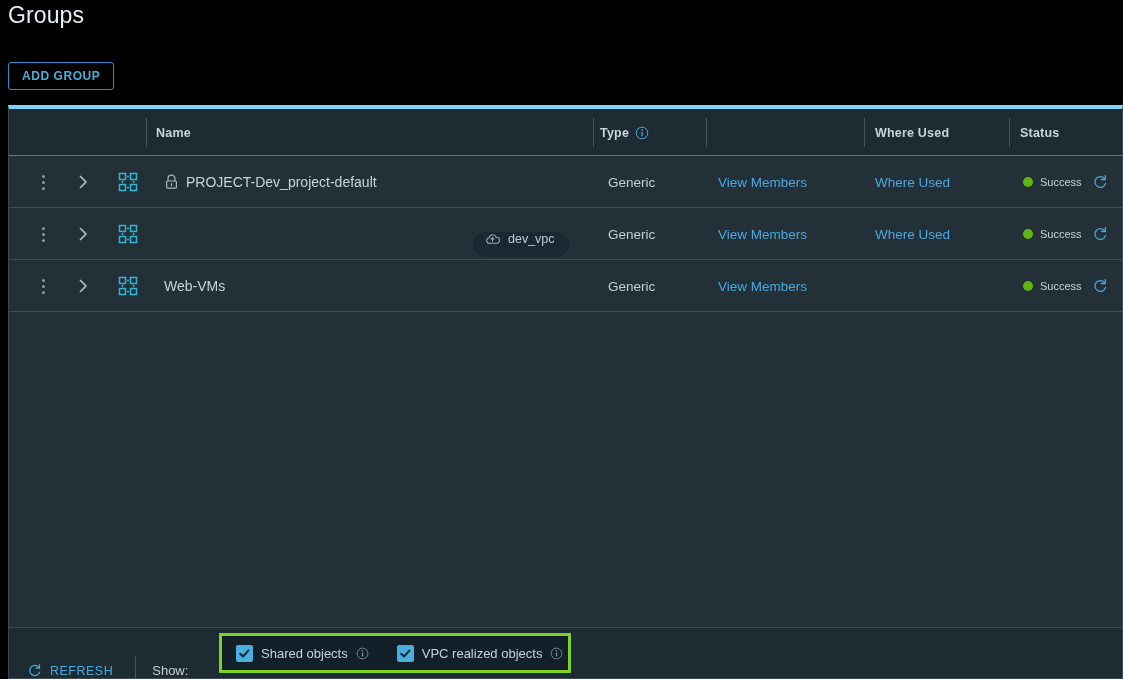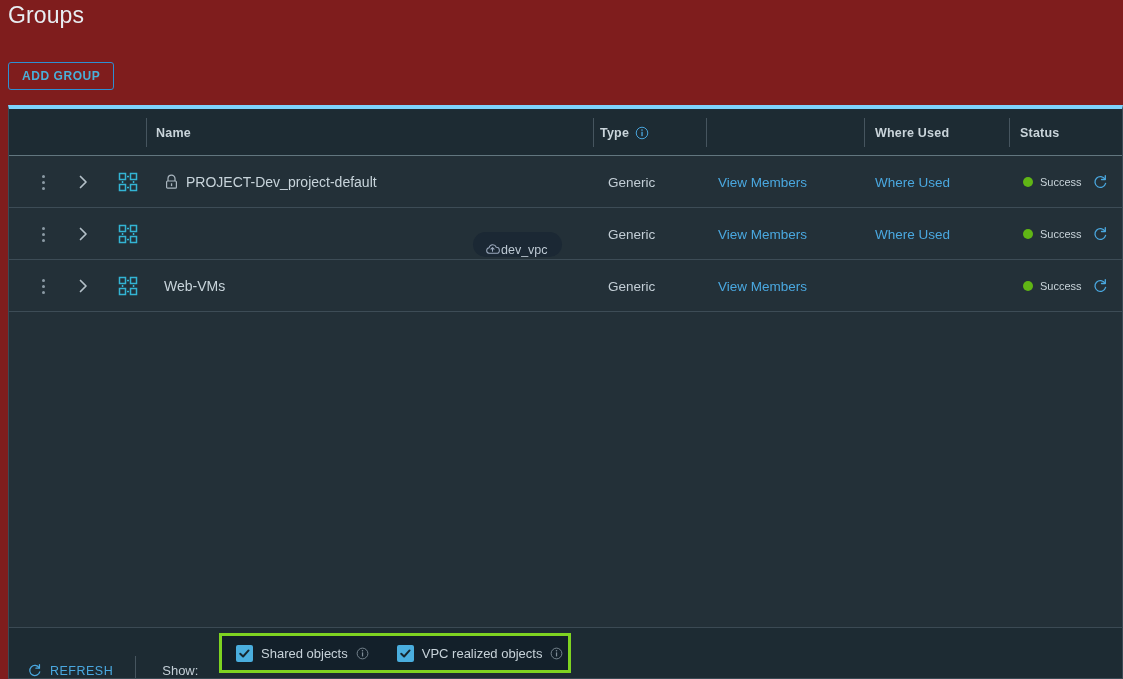--- a/index.html
+++ b/index.html
@@ -3,21 +3,21 @@
 <meta charset="utf-8">
 <style>
   * { box-sizing: border-box; }
   html, body {
     margin: 0; padding: 0;
     width: 1123px; height: 679px;
     background: #19232b;
     font-family: "Liberation Sans", sans-serif;
     overflow: hidden;
   }
-  .page { position: relative; width: 1123px; height: 679px; background: #7f1d1d; }
+  .page { position: relative; width: 1123px; height: 679px; background: #000000; }
 
   
   .page-title {
     position: absolute; left: 8px; top: 2px;
     font-size: 23px; font-weight: 400; color: #e8eef2;
     letter-spacing: .1px;
   }
   .add-group-btn {
     position: absolute; left: 8px; top: 62px;
     height: 28px; padding: 0 13px;
@@ -63,21 +63,21 @@
   .kebab { width: 24px; height: 24px; display: flex; flex-direction: column;
            align-items: center; justify-content: center; gap: 3px; cursor: pointer; }
   .kebab i { width: 3px; height: 3px; border-radius: 50%; background: #8b9aa4; display: block; }
   .chev { cursor: pointer; display: flex; align-items: center; }
   .grp-icon { display: flex; align-items: center; }
   .lock-icon { display: flex; align-items: center; margin-right: 7px; }
 
   .name-txt { font-size: 14px; color: #c8d4db; white-space: nowrap; }
 
   .badge {
-    display: inline-flex; align-items: flex-end; 
+    display: inline-flex; align-items: flex-start; gap: 7px;
     height: 25px; padding: 0 14px 0 11px;
     background: #1b2834; border-radius: 13px;
     font-size: 12.5px; color: #bdc9d3; white-space: nowrap; margin-top: 20px;
   }
 
   .type-txt { font-size: 13.5px; color: #c3ced6; }
   .link { font-size: 13.5px; color: #4aa8e0; cursor: pointer; white-space: nowrap; }
   .na-txt { font-size: 13.5px; color: #b9c4cc; font-style: italic; white-space: nowrap; }
 
   .status-wrap { display: flex; align-items: center; gap: 7px; }
@@ -93,21 +93,21 @@
     background: #1d2b33;
     border: 1px solid #3b4a54;
     display: flex; align-items: flex-end;
   }
   .refresh-btn {
     display: flex; align-items: center; gap: 8px;
     margin-left: 18px; color: #4aa8e0; font-size: 12.5px;
     letter-spacing: .5px; cursor: pointer;
   }
   .foot-div { width: 1px; height: 22px; background: #46555f; margin-left: 22px; }
-  .show-label { margin-left: 26px; font-size: 13px; color: #c3ced6; }
+  .show-label { margin-left: 16px; font-size: 13px; color: #c3ced6; }
 
   .highlight-box {
     position: absolute; left: 210px; top: 5px;
     width: 352px; height: 40px;
     border: 3px solid #7ed321;
     background: #13202a;
     display: flex; align-items: center;
   }
   .check-item { display: flex; align-items: center; gap: 8px; }
   .cbox {

